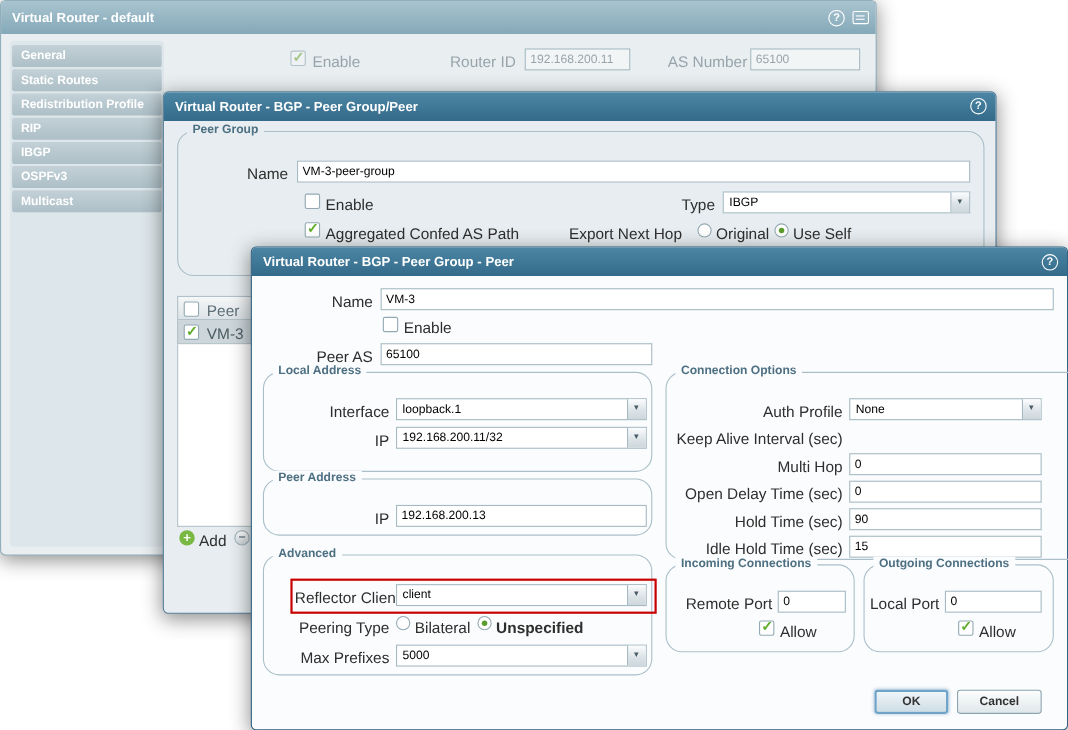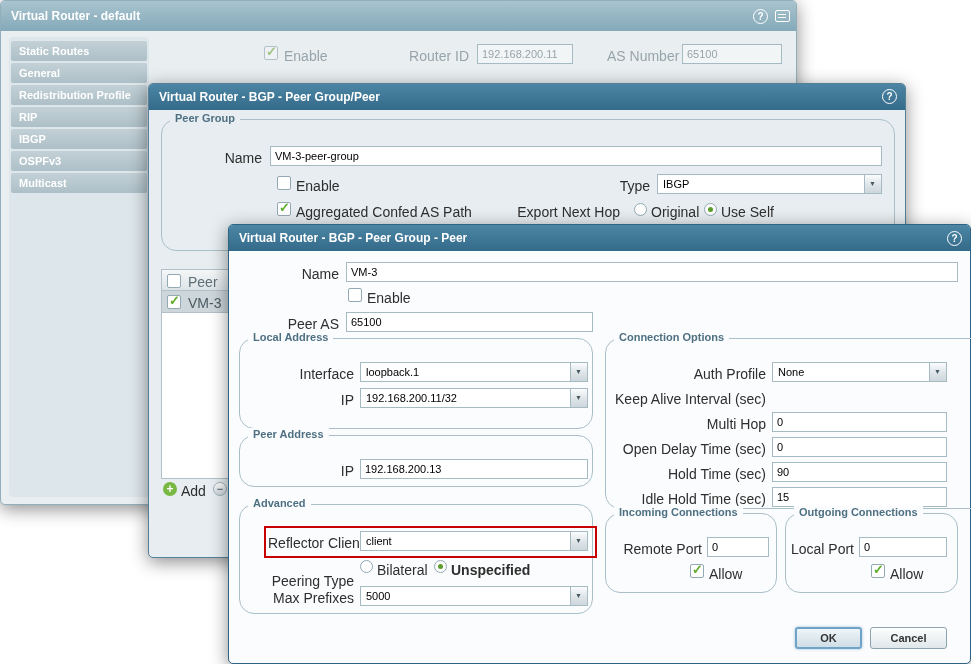--- a/index.html
+++ b/index.html
@@ -93,22 +93,22 @@
 <div class="stage">
 
   <div class="dialog" id="dlg-back">
     <div class="hdr hdr-back">
       <span>Virtual Router - default</span>
       <span class="help" style="left:752px;top:8px;">?</span>
       <span class="ico-win" style="left:774px;top:9px;"></span>
     </div>
 
     <div class="sidebar">
+      <div class="side-item">General</div>
       <div class="side-item">Static Routes</div>
-      <div class="side-item">General</div>
       <div class="side-item">Redistribution Profile</div>
       <div class="side-item">RIP</div>
       <div class="side-item">IBGP</div>
       <div class="side-item">OSPFv3</div>
       <div class="side-item">Multicast</div>
     </div>
 
     <span class="cb checked dis" style="left:263px;top:45px;"></span>
     <span class="lbl dim" style="left:283px;top:47px;">Enable</span>
     <span class="lbl r dim" style="left:398px;top:47px;width:70px;">Router ID</span>
@@ -192,21 +192,21 @@
     </div>
 
     <div class="grp" style="left:10px;top:279px;width:354px;height:110px;">
       <span class="lg">Advanced</span>
       <div class="redbox" style="left:24px;top:21px;width:329px;height:28px;"></div>
       <span class="lbl r" style="left:28px;top:30px;width:86px;">Reflector Client</span>
       <div class="dd" style="left:120px;top:26px;width:228px;">
         <span class="val">client</span>
         <span class="btn-dd"></span>
       </div>
-      <span class="lbl r" style="left:28px;top:68px;width:86px;text-align:right;">Peering Type</span>
+      <span class="lbl r" style="left:28px;top:57px;width:86px;text-align:right;">Peering Type</span>
       <span class="radio" style="left:120px;top:55px;"></span>
       <span class="lbl" style="left:137px;top:57px;">Bilateral</span>
       <span class="radio on" style="left:194px;top:55px;"></span>
       <span class="lbl" style="left:211px;top:57px;font-weight:bold;">Unspecified</span>
       <span class="lbl r" style="left:28px;top:85px;width:86px;">Max Prefixes</span>
       <div class="dd" style="left:120px;top:81px;width:228px;">
         <span class="val">5000</span>
         <span class="btn-dd"></span>
       </div>
     </div>

